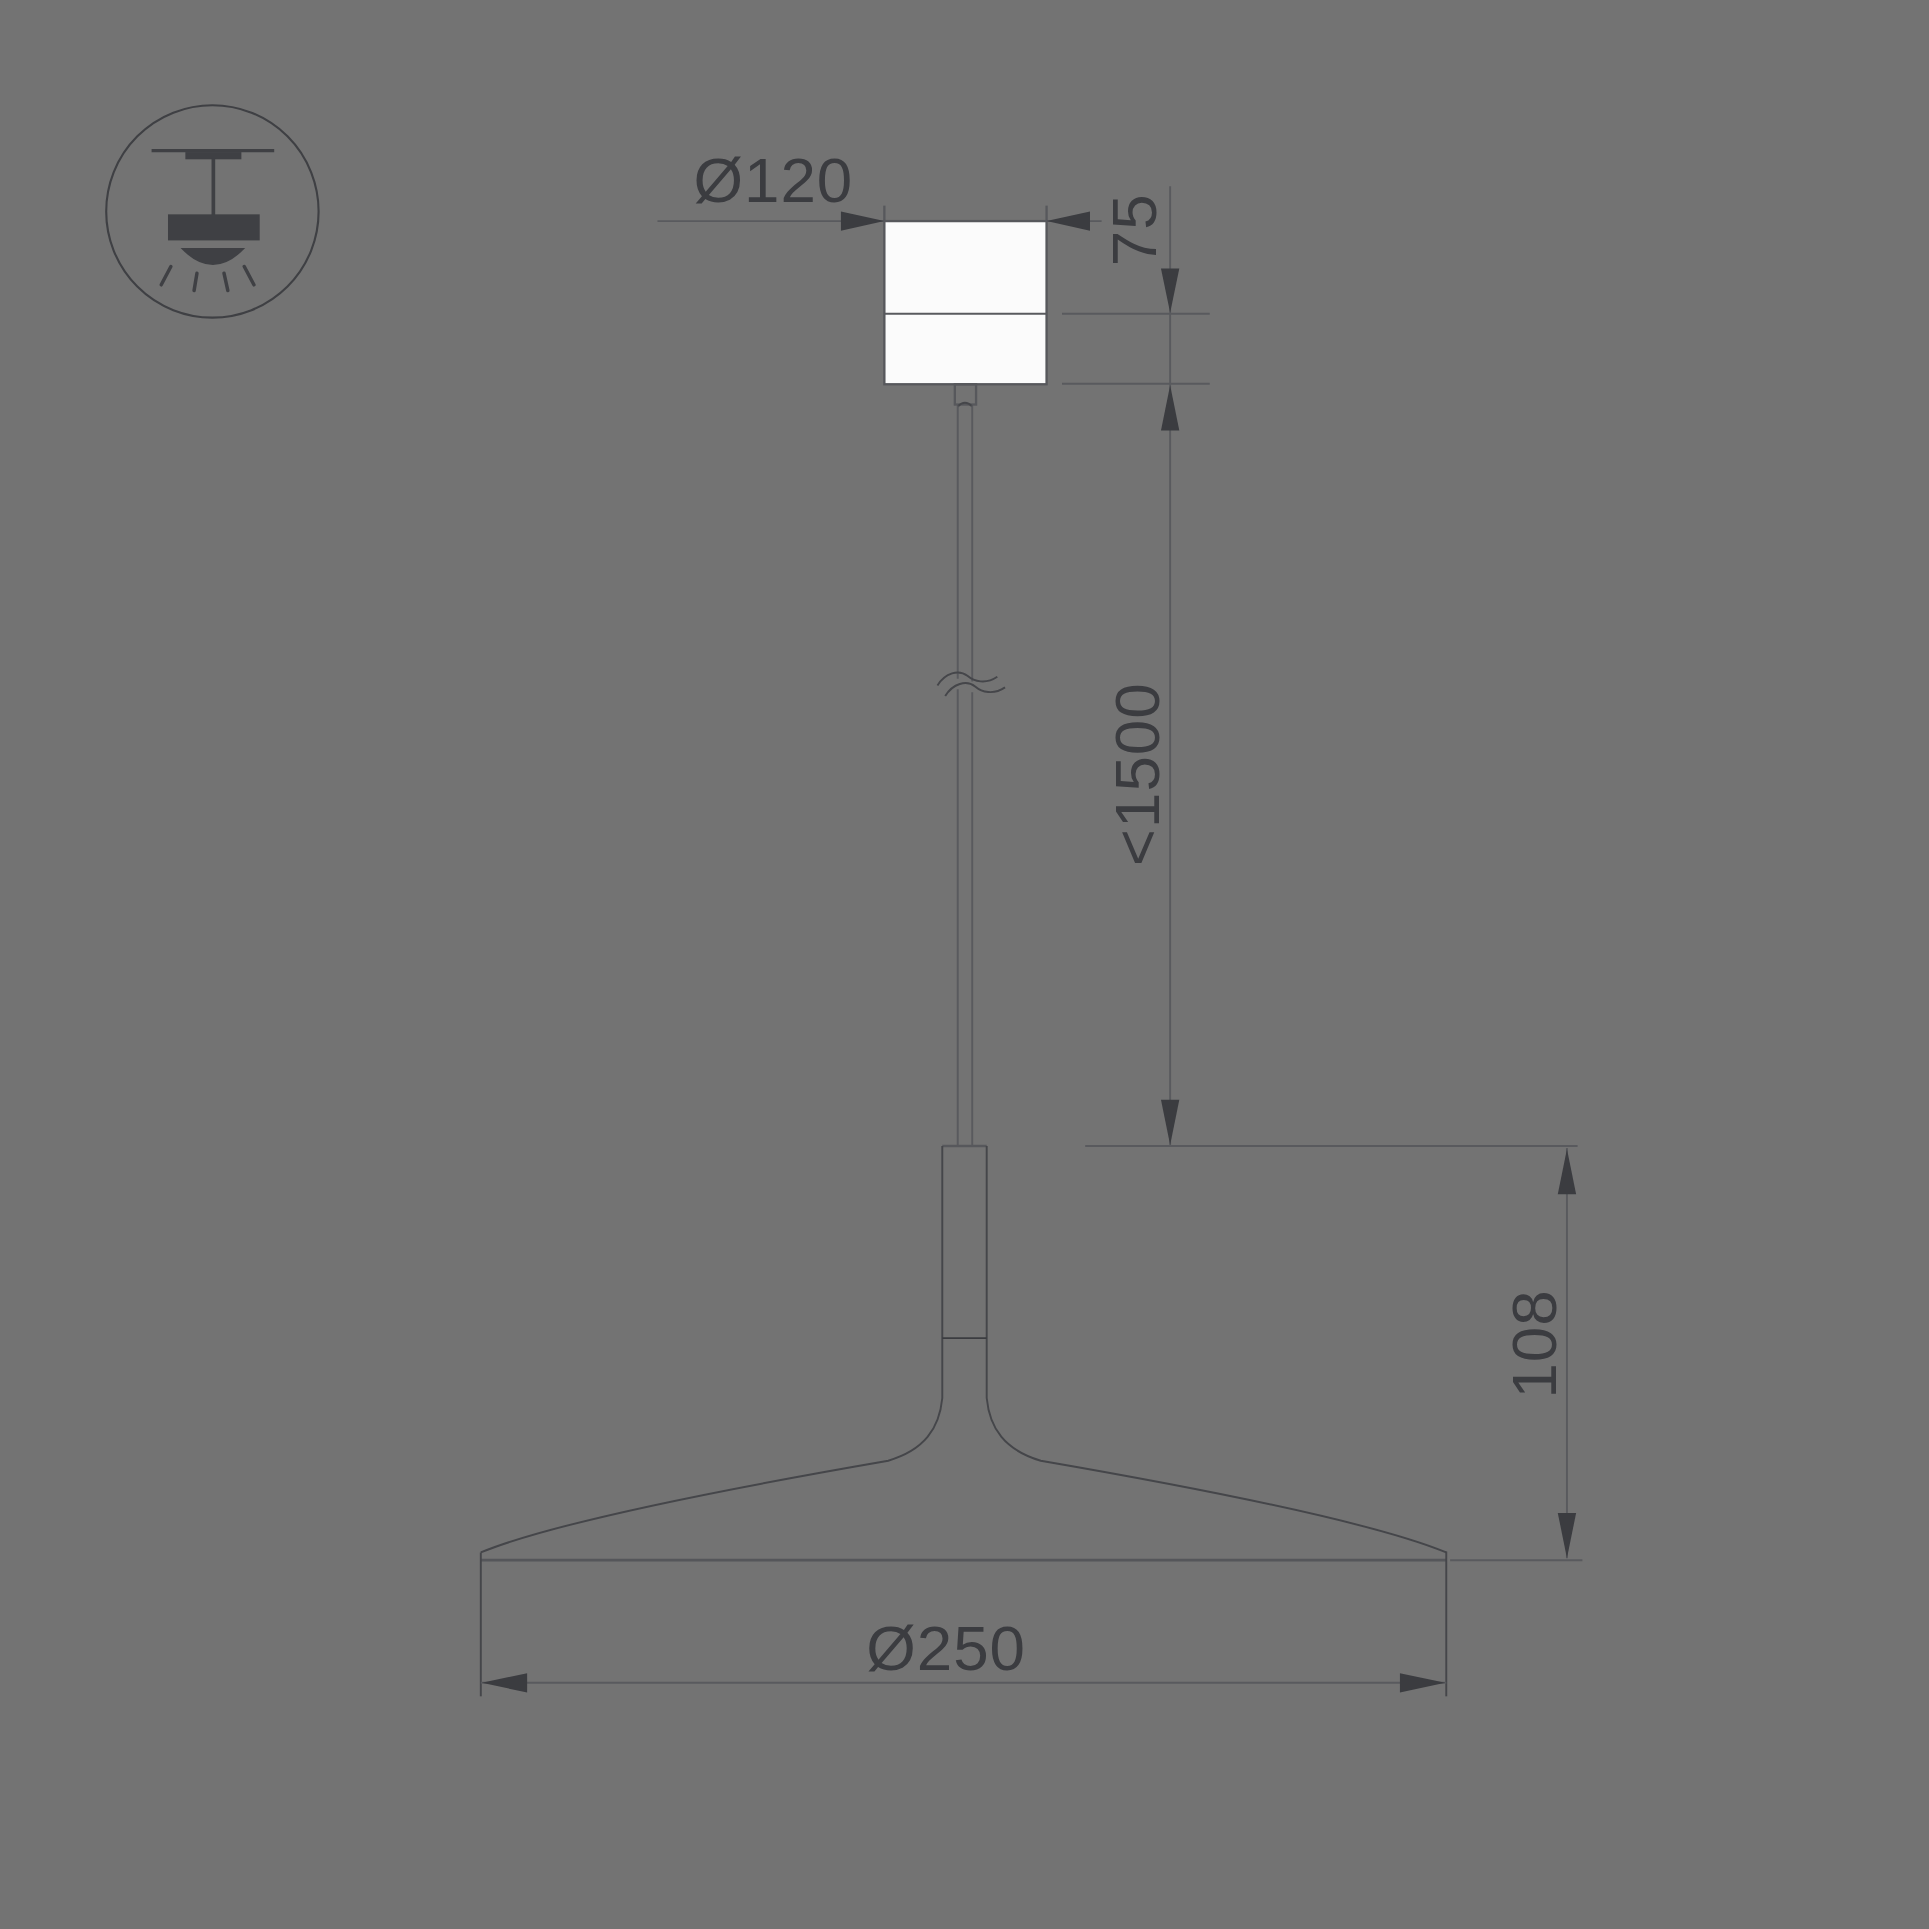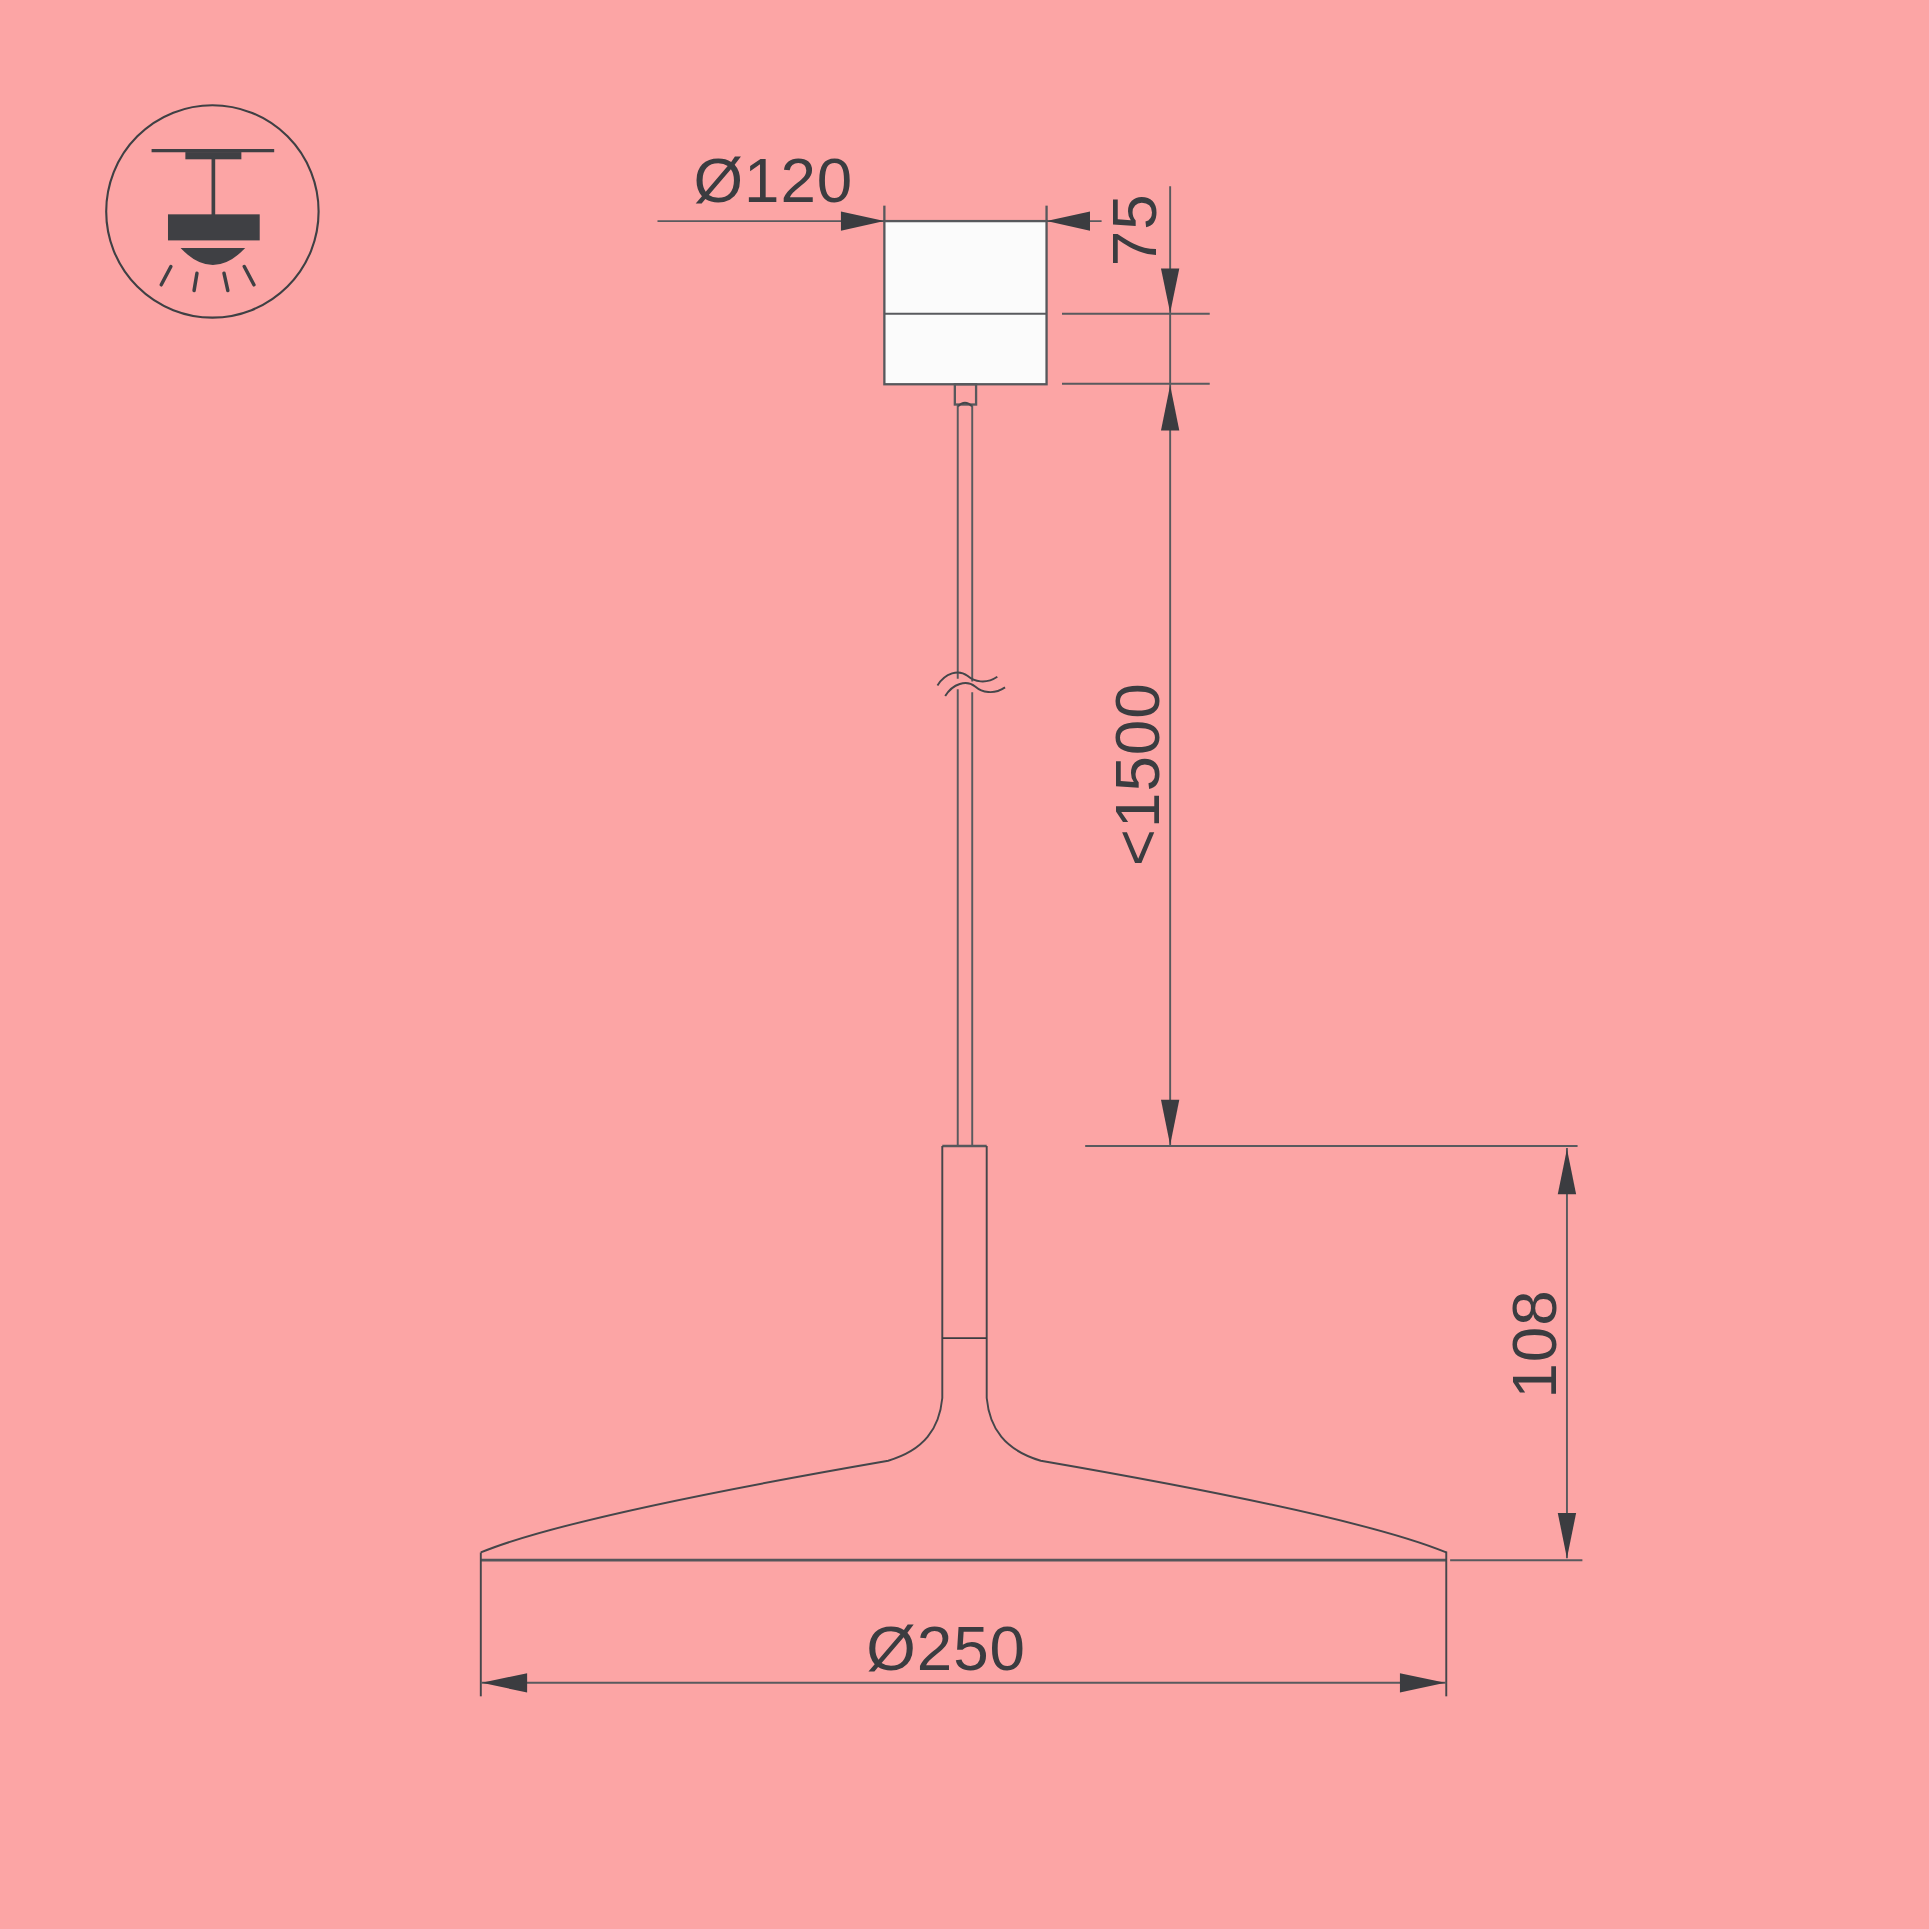--- a/index.html
+++ b/index.html
@@ -1,17 +1,17 @@
 <!DOCTYPE html>
 <html><head>
 <meta charset="utf-8">
 <style>
   html,body{margin:0;padding:0;}
   body{background:#fbfbfb;font-family:"Liberation Sans", sans-serif;}
-  .canvas{position:relative;width:1929px;height:1929px;background:#fca5a5;overflow:hidden;}
+  .canvas{position:relative;width:1929px;height:1929px;background:#737373;overflow:hidden;}
   svg{position:absolute;left:0;top:0;}
   .ln{stroke:#595a5e;stroke-width:2;fill:none;}
   .outline{stroke:#57585c;stroke-width:2.4;fill:none;}
   .outline-fill{stroke:#57585c;stroke-width:2.4;fill:#fbfbfb;}
   .curve{stroke:#45464a;stroke-width:2;fill:none;}
   .divider{stroke:#3b3c40;stroke-width:2;fill:none;}
   .rim{stroke:#55565a;stroke-width:2.8;fill:none;}
   .arrow{fill:#3b3c40;stroke:none;}
   .dimtext{fill:#3b3c40;font-size:66px;letter-spacing:1px;}
   .icon-stroke{stroke:#3f4044;fill:none;}

